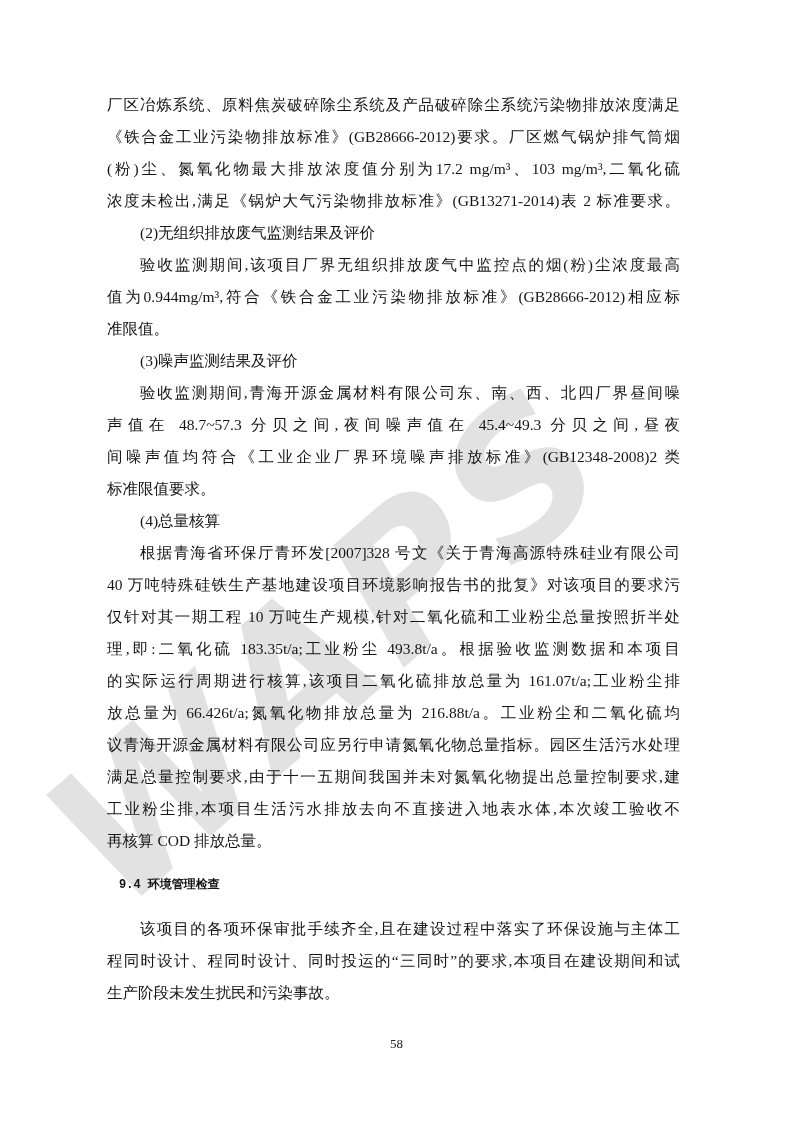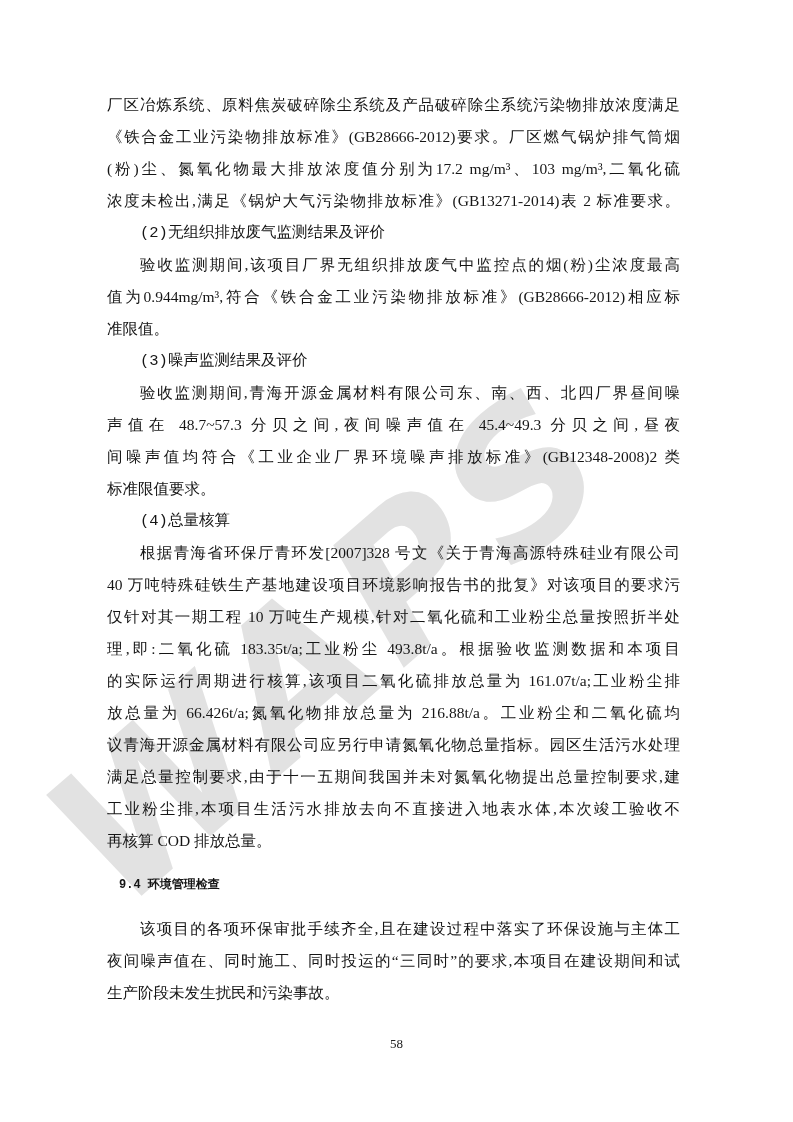--- a/index.html
+++ b/index.html
@@ -37,21 +37,21 @@
     height:32px;
     line-height:32px;
     font-size:15.5px;
     text-align:justify;
     text-align-last:justify;
     white-space:nowrap;
     box-sizing:border-box;
   }
   .last{text-align-last:left;font-family:Liberation Serif, serif;}
   .ind{padding-left:33px;}
-  .h-num{text-align-last:left;padding-left:33px;font-family:Liberation Mono, monospace;}
+  .h-num{text-align-last:left;padding-left:33px;}
   .h-sec{
     text-align-last:left;
     font-weight:700;
     font-size:12px;
     margin:12px;
     font-family:Liberation Mono, monospace;
   }
   .page-number{
     position:absolute;
     left:0;top:1036px;
@@ -98,20 +98,20 @@
     <div class="ln">的实际运行周期进行核算,该项目二氧化硫排放总量为 161.07t/a;工业粉尘排</div>
     <div class="ln">放总量为 66.426t/a;氮氧化物排放总量为 216.88t/a。工业粉尘和二氧化硫均</div>
     <div class="ln">议青海开源金属材料有限公司应另行申请氮氧化物总量指标。园区生活污水处理</div>
     <div class="ln">满足总量控制要求,由于十一五期间我国并未对氮氧化物提出总量控制要求,建</div>
     <div class="ln">工业粉尘排,本项目生活污水排放去向不直接进入地表水体,本次竣工验收不</div>
     <div class="ln last">再核算 COD 排放总量。</div>
 
     <h2 class="ln h-sec">9.4 环境管理检查</h2>
 
     <div class="ln ind">该项目的各项环保审批手续齐全,且在建设过程中落实了环保设施与主体工</div>
-    <div class="ln">夜间噪声值在、同时施工、同时投运的“三同时”的要求,本项目在建设期间和试</div>
+    <div class="ln">程同时设计、程同时设计、同时投运的“三同时”的要求,本项目在建设期间和试</div>
     <div class="ln last">生产阶段未发生扰民和污染事故。</div>
 
   </main>
 
   <footer class="page-number">58</footer>
 
 </div>
 
 </body></html>

